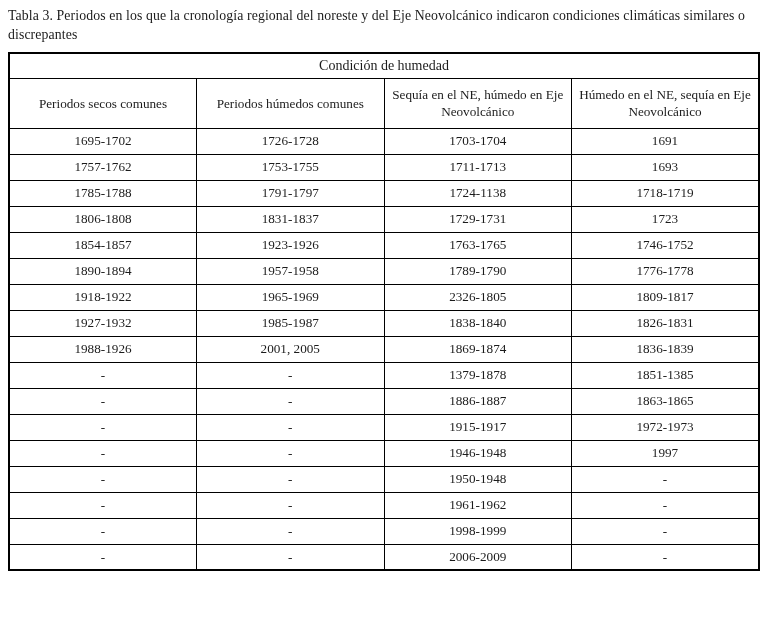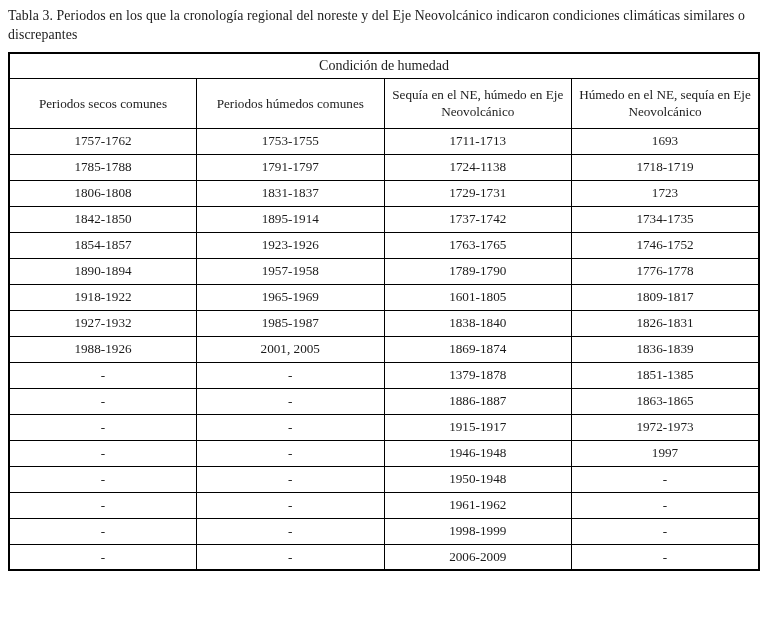--- a/index.html
+++ b/index.html
@@ -74,59 +74,59 @@
       </tr>
       <tr class="header-row">
         <th>Periodos secos comunes</th>
         <th>Periodos húmedos comunes</th>
         <th>Sequía en el NE, húmedo en Eje Neovolcánico</th>
         <th>Húmedo en el NE, sequía en Eje Neovolcánico</th>
       </tr>
     </thead>
     <tbody>
         <tr class="data-row">
+          <td>1695-1702</td>
+          <td>1726-1728</td>
+          <td>1703-1704</td>
+          <td>1691</td>
+        </tr>
+        <tr class="data-row">
           <td>1757-1762</td>
           <td>1753-1755</td>
           <td>1711-1713</td>
           <td>1693</td>
         </tr>
         <tr class="data-row">
           <td>1785-1788</td>
           <td>1791-1797</td>
           <td>1724-1138</td>
           <td>1718-1719</td>
         </tr>
         <tr class="data-row">
           <td>1806-1808</td>
           <td>1831-1837</td>
           <td>1729-1731</td>
           <td>1723</td>
         </tr>
         <tr class="data-row">
-          <td>1842-1850</td>
-          <td>1895-1914</td>
-          <td>1737-1742</td>
-          <td>1734-1735</td>
-        </tr>
-        <tr class="data-row">
           <td>1854-1857</td>
           <td>1923-1926</td>
           <td>1763-1765</td>
           <td>1746-1752</td>
         </tr>
         <tr class="data-row">
           <td>1890-1894</td>
           <td>1957-1958</td>
           <td>1789-1790</td>
           <td>1776-1778</td>
         </tr>
         <tr class="data-row">
           <td>1918-1922</td>
           <td>1965-1969</td>
-          <td>1601-1805</td>
+          <td>2326-1805</td>
           <td>1809-1817</td>
         </tr>
         <tr class="data-row">
           <td>1927-1932</td>
           <td>1985-1987</td>
           <td>1838-1840</td>
           <td>1826-1831</td>
         </tr>
         <tr class="data-row">
           <td>1988-1926</td>

